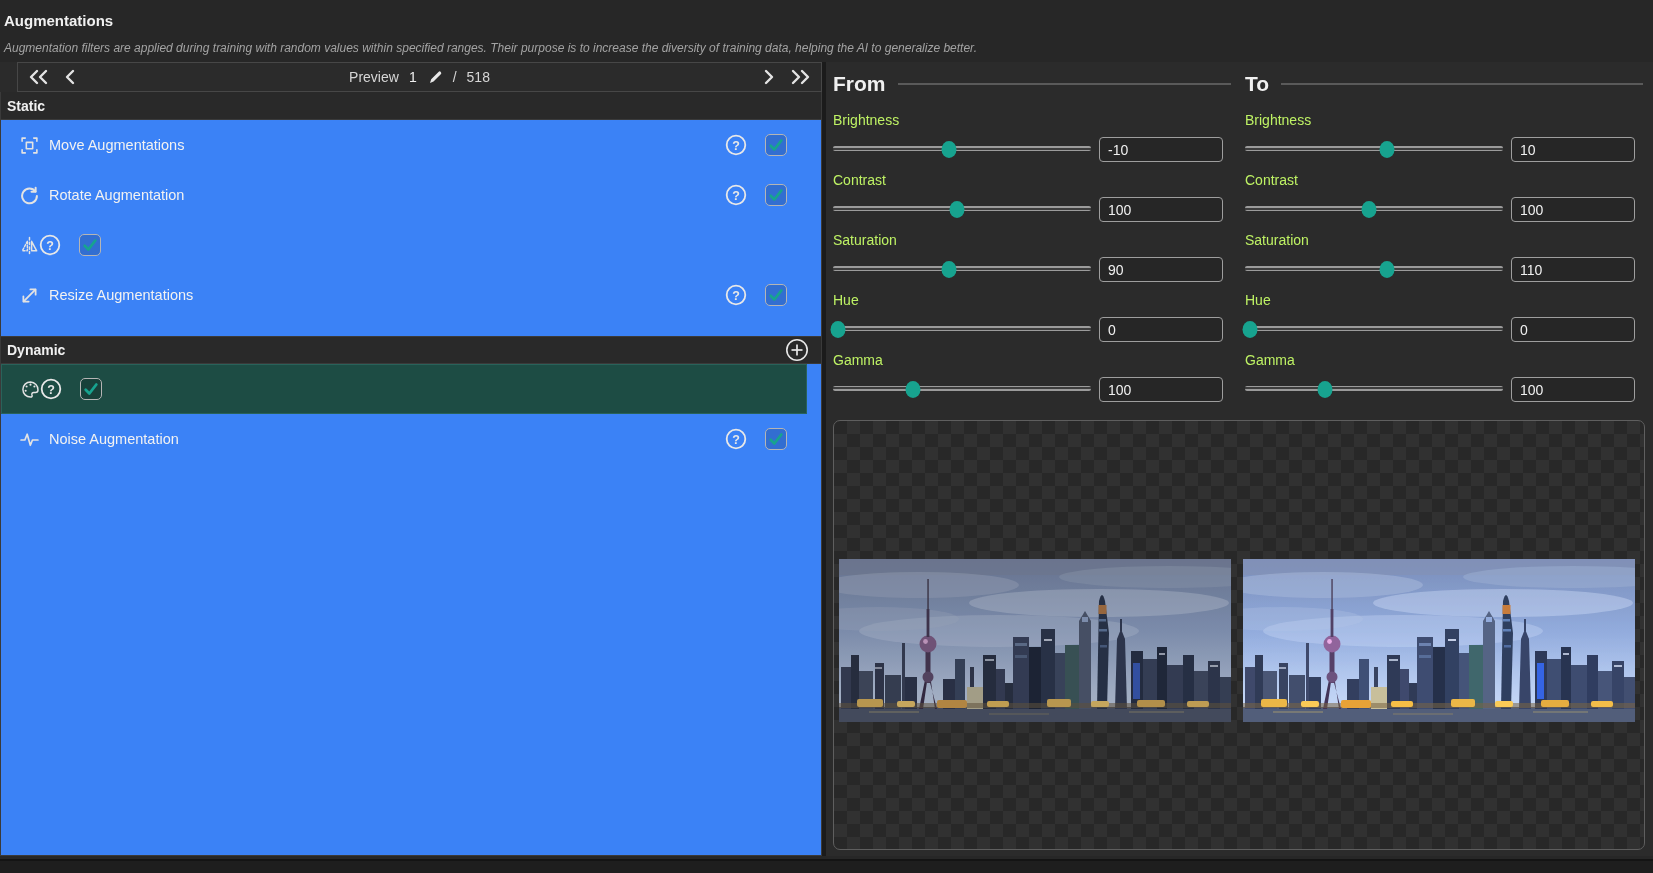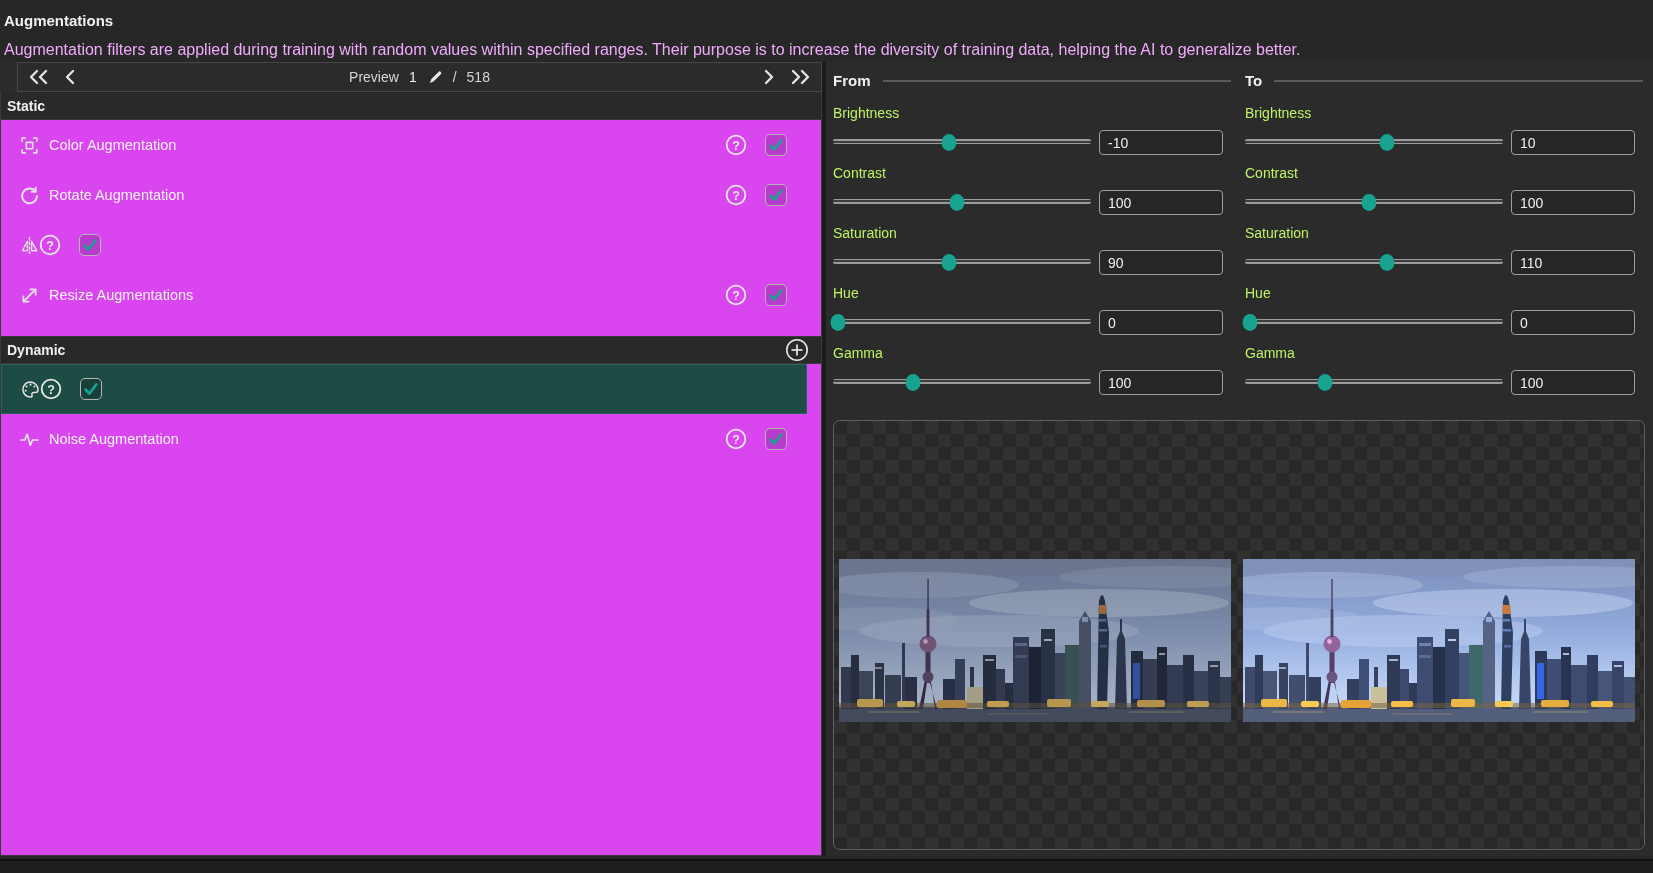--- a/index.html
+++ b/index.html
@@ -6,21 +6,21 @@
   html,body { width:1653px; height:873px; overflow:hidden; }
   body {
     background:#272727;
     font-family:"Liberation Sans","DejaVu Sans",sans-serif;
     color:#e8e8e8;
     position:relative;
   }
   
   .top-header { position:absolute; left:4px; top:12px; width:1645px; }
   .app-title { font-size:15px; font-weight:bold; color:#f0f0f0; }
-  .app-desc  { font-size:16px; color:#f0abfc; margin-top:12px; }
+  .app-desc  { font-size:12px; color:#a3a3a3; margin-top:12px;font-style:italic; }
 
   
   .left-panel  { position:absolute; left:0; top:62px; width:822px; height:794px; background:#2b2b2b; }
   .divider     { position:absolute; left:822px; top:62px; width:4px; height:794px; background:#1b1b1b; }
   .right-panel { position:absolute; left:826px; top:62px; width:827px; height:794px; background:#2b2b2b; padding:10px 10px 0 7px; }
   .bottom-strip{ position:absolute; left:0; top:859px; width:1653px; height:14px; background:#1e1e1e; border-top:2px solid #141414; }
 
   
   .nav-bar {
     height:30px; background:#2b2b2b; border:1px solid #474747;
@@ -33,21 +33,21 @@
   }
   .nav-center > * { pointer-events:auto; }
   .nav-btn { background:none; border:none; cursor:pointer; padding:1px 2px; display:flex; align-items:center; }
   .nav-btn svg { display:block; }
   .page-num { color:#f0f0f0; }
   .edit-btn { background:none; border:none; cursor:pointer; display:flex; }
 
   
   .aug-list {
     position:absolute; left:0; top:30px; right:0; bottom:0;
-    background:#d946ef; border:1px solid #3a3a3a; border-top:none;
+    background:#3b82f6; border:1px solid #3a3a3a; border-top:none;
   }
   .section-header {
     height:28px; background:#292929; border-bottom:1px solid #3a3a3a; border-top:1px solid #3a3a3a;
     display:flex; align-items:center; justify-content:space-between;
     padding:0 12px 0 6px; font-size:14px; font-weight:bold; color:#f0f0f0;
   }
   .section-header:first-child { border-top:none; }
   .add-btn { background:none; border:none; cursor:pointer; display:flex; }
   .aug-row {
     height:50px; margin-right:14px; display:flex; align-items:center;
@@ -60,21 +60,21 @@
   .checkbox {
     width:22px; height:22px; border:1px solid #b5b5b5; border-radius:5px;
     background:rgba(0,0,0,0.15); display:flex; align-items:center; justify-content:center; cursor:pointer;
   }
   .static-gap { height:16px; }
 
   
   .cols { display:flex; gap:14px; }
   .col { width:400px; }
   .col-header { display:flex; align-items:center; margin-bottom:16px; }
-  .col-header .col-title { font-size:15px; font-weight:bold; color:#f0f0f0; }
+  .col-header .col-title { font-size:21px; font-weight:bold; color:#f0f0f0; }
   .col-header .rule { flex:1; height:0; border-top:2px solid #5a5a5a; margin-left:12px; }
   .slider-group { margin-bottom:10px; }
   .slider-label { font-size:14px; color:#bef264; margin-bottom:8px; }
   .slider-row { display:flex; align-items:flex-end; gap:8px; height:26px; }
   .slider { position:relative; width:258px; height:26px; cursor:pointer; }
   .slider .track {
     position:absolute; left:0; right:0; top:10px; height:5px; border-radius:2px;
     background:linear-gradient(to bottom,#9b9b9b 0,#9b9b9b 1.5px,#3d3d3d 1.5px,#3d3d3d 3.5px,#9b9b9b 3.5px,#9b9b9b 5px);
   }
   .slider .handle {
@@ -260,21 +260,21 @@
     <div class="aug-row">
       <span class="row-icon">
         <svg width="19" height="19" viewBox="0 0 18 18" class="icon-stroke">
           <path d="M2 5 V2 H5"></path>
             <path d="M13 2 H16 V5"></path>
             <path d="M16 13 V16 H13"></path>
             <path d="M5 16 H2 V13"></path>
           <rect x="6" y="6" width="6" height="6"></rect>
         </svg>
       </span>
-      <span class="row-label">Color Augmentation</span>
+      <span class="row-label">Move Augmentations</span>
       <button class="help-btn">
         <svg width="22" height="22" viewBox="0 0 22 22">
           <circle cx="11" cy="11" r="9.3" fill="none" stroke="#e8e8e8" stroke-width="1.8"></circle>
           <text x="11" y="15.5" text-anchor="middle" font-size="12.5" font-weight="bold" fill="#e8e8e8" font-family="Liberation Sans, DejaVu Sans, sans-serif">?</text>
         </svg>
       </button>
       <span class="checkbox">
         <svg width="18" height="18" viewBox="0 0 22 22">
           <polyline points="4.5,12 9,16.5 17.5,5.5" fill="none" stroke="#17a38f" stroke-width="3.4" stroke-linecap="round" stroke-linejoin="round"></polyline>
         </svg>

